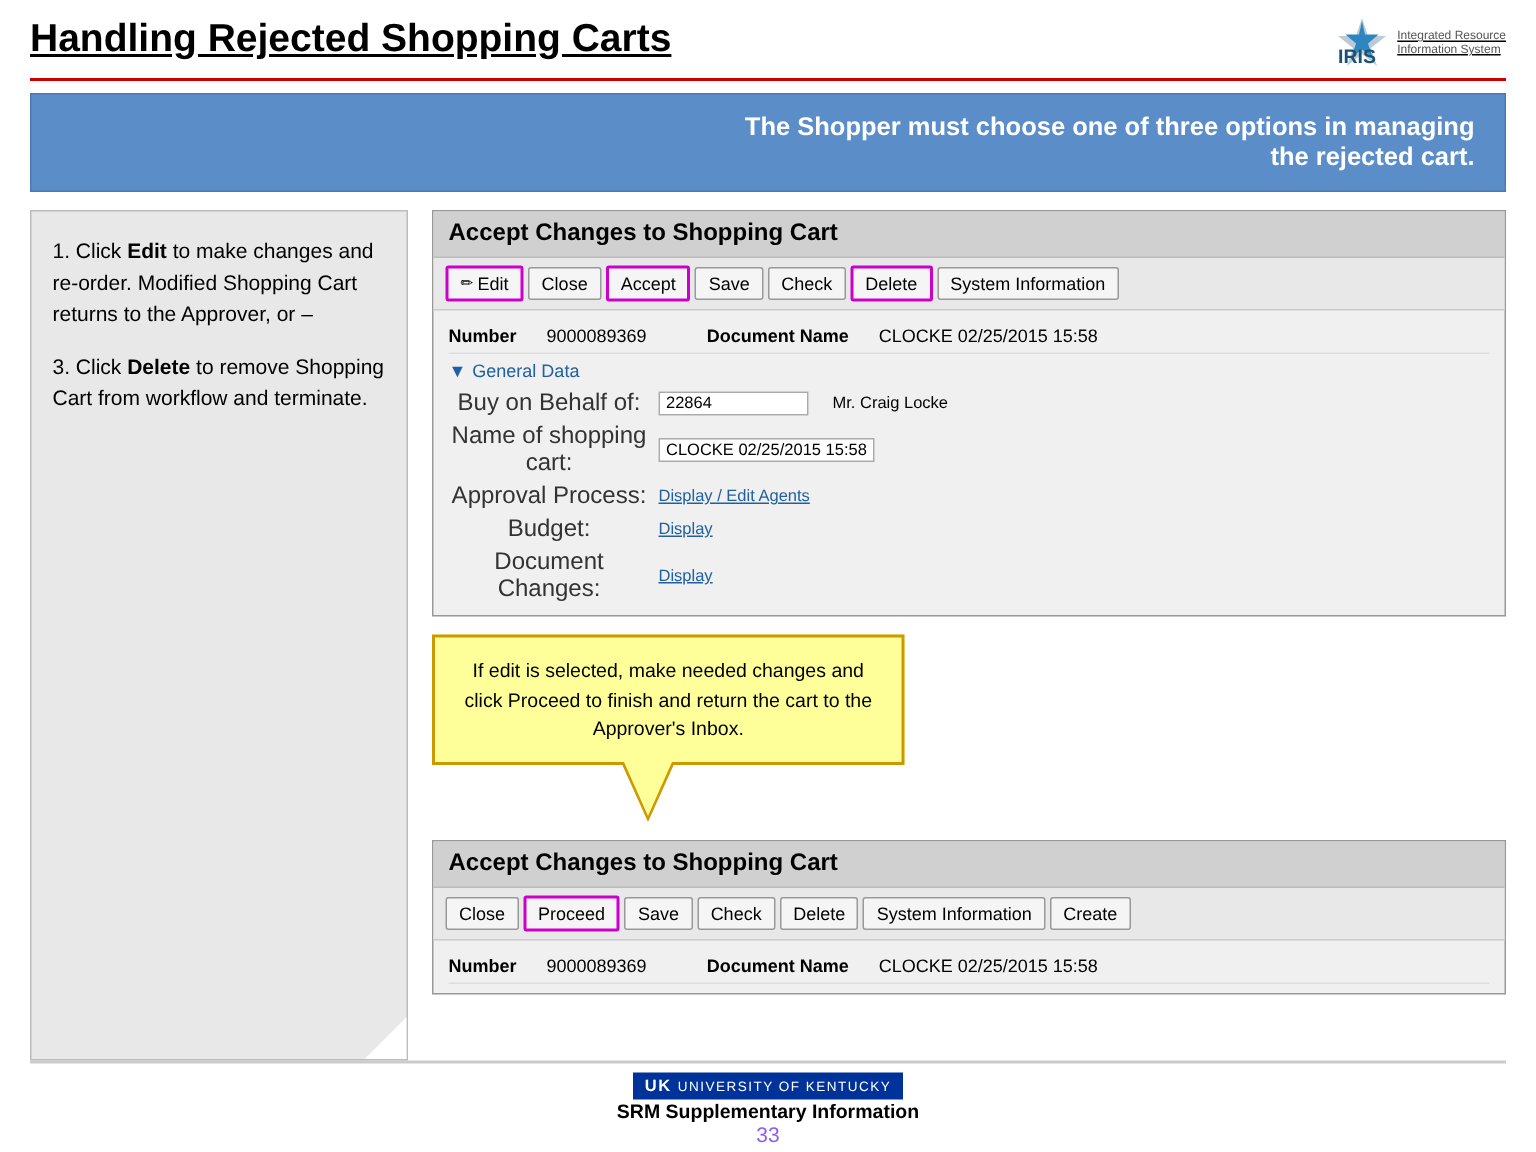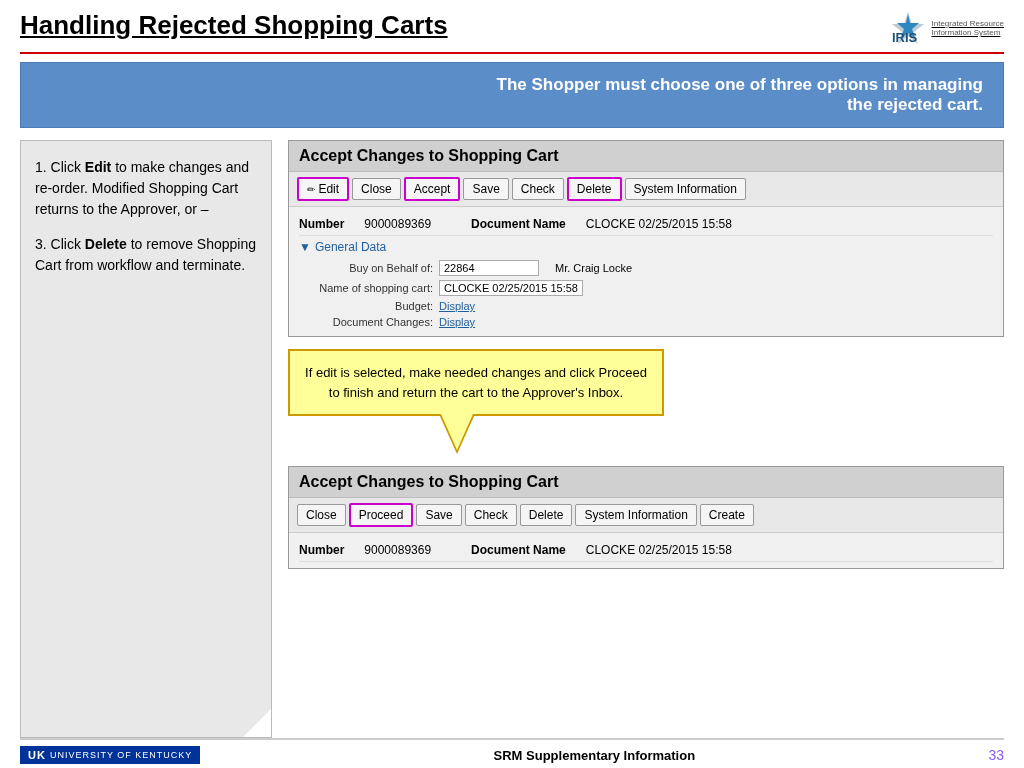--- a/index.html
+++ b/index.html
@@ -189,24 +189,24 @@
 
     .field-row {
       display: flex;
       align-items: center;
       padding: 2px 0;
       font-size: 11px;
     }
 
     .field-label {
       width: 140px;
-      text-align: right;
+      text-align: center;
       color: #333;
       padding-right: 6px;
-      font-size: 11px;
+      font-size: 16px;
     }
 
     .field-value {
       background: #fff;
       border: 1px solid #aaa;
       padding: 1px 4px;
       font-size: 11px;
       min-width: 100px;
     }
 
@@ -224,40 +224,41 @@
 
     
     .callout-box {
       background: #ffff99;
       border: 2px solid #cc9900;
       padding: 12px 14px;
       font-size: 13px;
       text-align: center;
       line-height: 1.5;
       position: relative;
-      width: 376px;
+      width: 315px;
       align-self: flex-end;
       margin-top: 4px;
     }
 
     
     .cart-panel-2 {
       background: #f0f0f0;
       border: 1px solid #999;
       margin-top: 40px;
     }
 
     
     .footer {
       display: flex;
       align-items: center;
       justify-content: space-between;
       border-top: 2px solid #ccc;
       padding: 6px 0 4px 0;
       margin-top: auto;
+      flex-direction: column;
     }
 
     .uk-logo {
       display: flex;
       align-items: center;
       gap: 4px;
       background: #003399;
       padding: 3px 8px;
     }
 
@@ -366,20 +367,24 @@
           <div class="field-row">
             <span class="field-label">Buy on Behalf of:</span>
             <span class="field-value">22864</span>
             <span class="field-value-text">Mr. Craig Locke</span>
           </div>
           <div class="field-row">
             <span class="field-label">Name of shopping cart:</span>
             <span class="field-value">CLOCKE 02/25/2015 15:58</span>
           </div>
           <div class="field-row">
+            <span class="field-label">Approval Process:</span>
+            <span class="field-value-link">Display / Edit Agents</span>
+          </div>
+          <div class="field-row">
             <span class="field-label">Budget:</span>
             <span class="field-value-link">Display</span>
           </div>
           <div class="field-row">
             <span class="field-label">Document Changes:</span>
             <span class="field-value-link">Display</span>
           </div>
         </div>
       </div>
 

